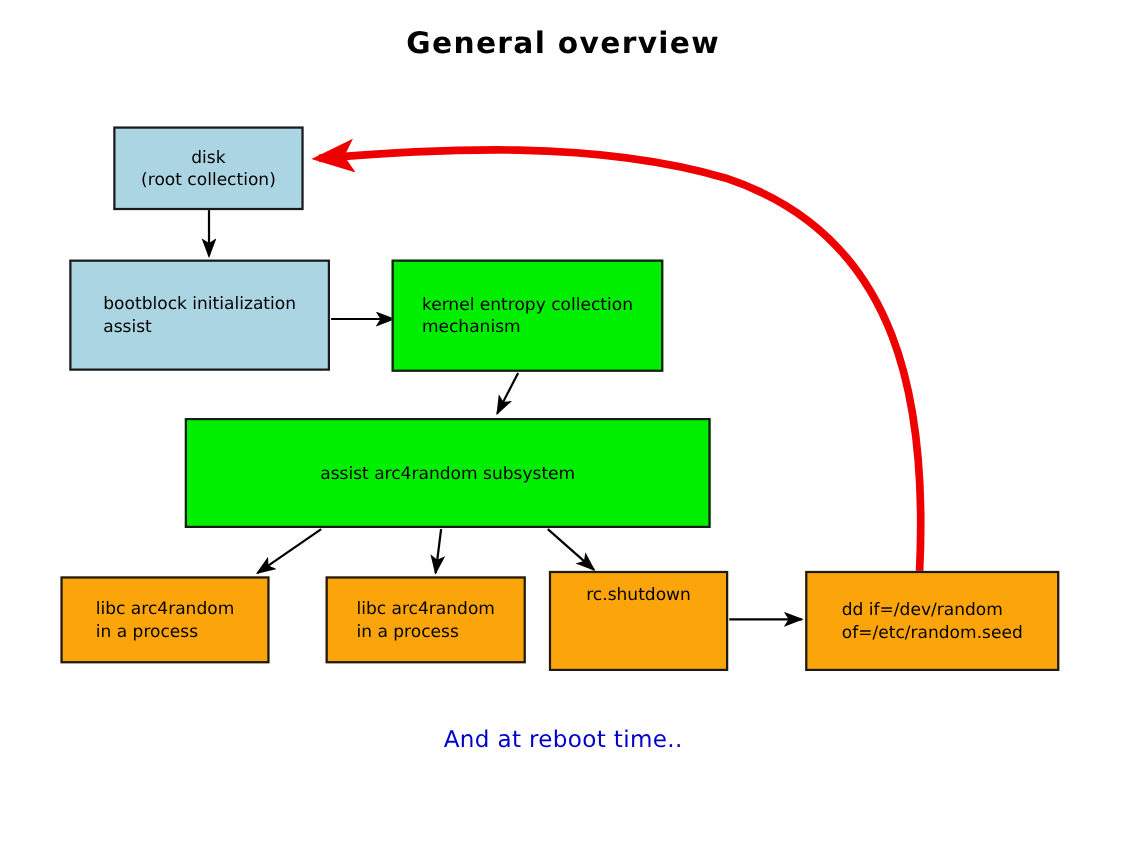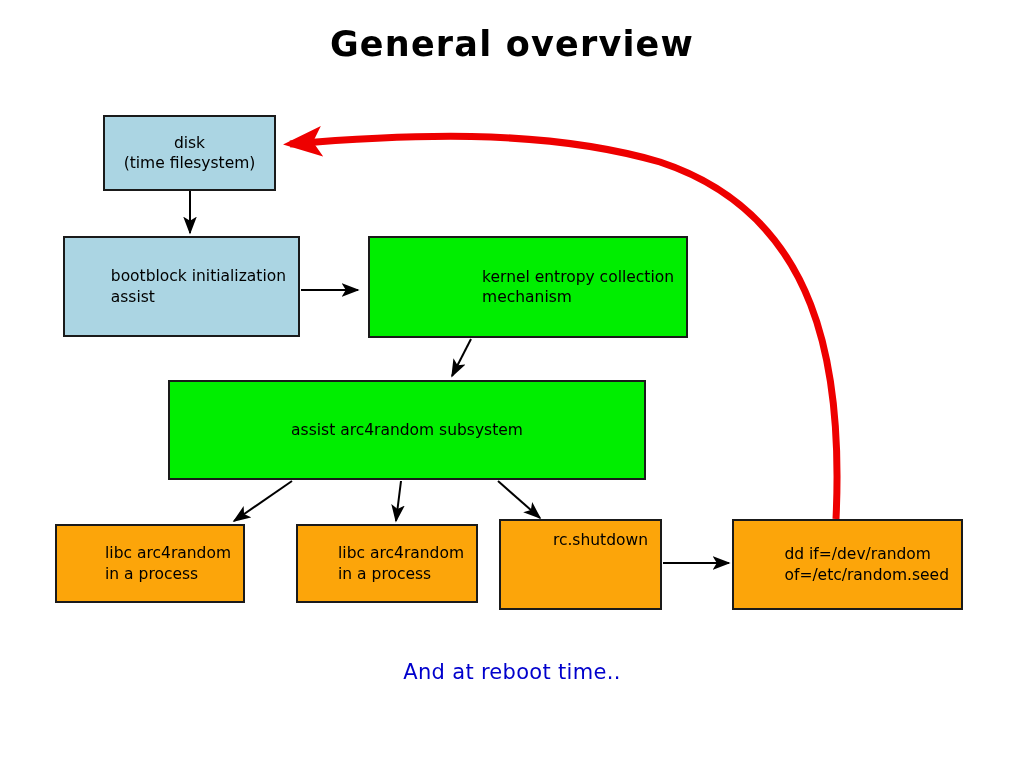--- a/index.html
+++ b/index.html
@@ -24,21 +24,21 @@
     pointer-events: none;
   }
   .slide-title {
     position: absolute;
     left: 0;
     top: 24px;
     width: 1024px;
     text-align: center;
     font-family: "DejaVu Sans", sans-serif;
     font-weight: bold;
-    font-size: 35px;
+    font-size: 27px;
     letter-spacing: 1.2px;
     color: #000000;
   }
   .footer-note {
     position: absolute;
     left: 0;
     top: 660px;
     width: 1024px;
     text-align: center;
     font-family: "DejaVu Sans", sans-serif;
@@ -55,28 +55,28 @@
     color: #000000;
     display: flex;
     padding: 9px 12px;
     white-space: pre-line;
   }
   .node.blue  { background: #abd5e3; }
   .node.green { background: #00ee00; }
   .node.orange{ background: #fca50a; }
 
   .node.align-center { justify-content: center; text-align: center; }
-  .node.align-left   { justify-content: flex-end; text-align: left; }
+  .node.align-left   { justify-content: center; text-align: left; }
   .node.vc { align-items: center; }
   .node.vt { align-items: flex-start; }
 
   
   #node-disk        { left: 103px; top: 115px;  width: 173px; height: 76px;  }
   #node-bootblock   { left: 63px;  top: 236px;  width: 237px; height: 101px; }
-  #node-entropy     { left: 368px; top: 236px;  width: 320px; height: 102px; }
+  #node-entropy     { left: 356px; top: 236px;  width: 247px; height: 102px; }
   #node-arc4        { left: 168px; top: 380px;  width: 478px; height: 100px; }
   #node-libc1       { left: 55px;  top: 524px;  width: 190px; height: 79px;  }
   #node-libc2       { left: 296px; top: 524px;  width: 182px; height: 79px;  }
   #node-rcshutdown  { left: 499px; top: 519px;  width: 163px; height: 91px;  }
   #node-dd          { left: 732px; top: 519px;  width: 231px; height: 91px;  }
 </style>
 </head>
 <body>
 
 <div id="slide">
@@ -105,21 +105,21 @@
 
     <line x1="498" y1="481" x2="540" y2="518" stroke="#000000" stroke-width="2" marker-end="url(#ah)"></line>
 
     <line x1="663" y1="563" x2="729" y2="563" stroke="#000000" stroke-width="2" marker-end="url(#ah)"></line>
 
     <path d="M 836 519 C 843 370 820 215 660 162 C 540 127 400 135 290 144" fill="none" stroke="#ee0000" stroke-width="7" stroke-linecap="butt" marker-end="url(#ah-red)"></path>
   </svg>
 
   <div id="node-disk" class="node blue align-center vc">
     <span>disk
-(time filesystem)</span>
+(root collection)</span>
   </div>
 
   <div id="node-bootblock" class="node blue align-left vc">
     <span>bootblock initialization
 assist</span>
   </div>
 
   <div id="node-entropy" class="node green align-left vc">
     <span>kernel entropy collection
 mechanism</span>

